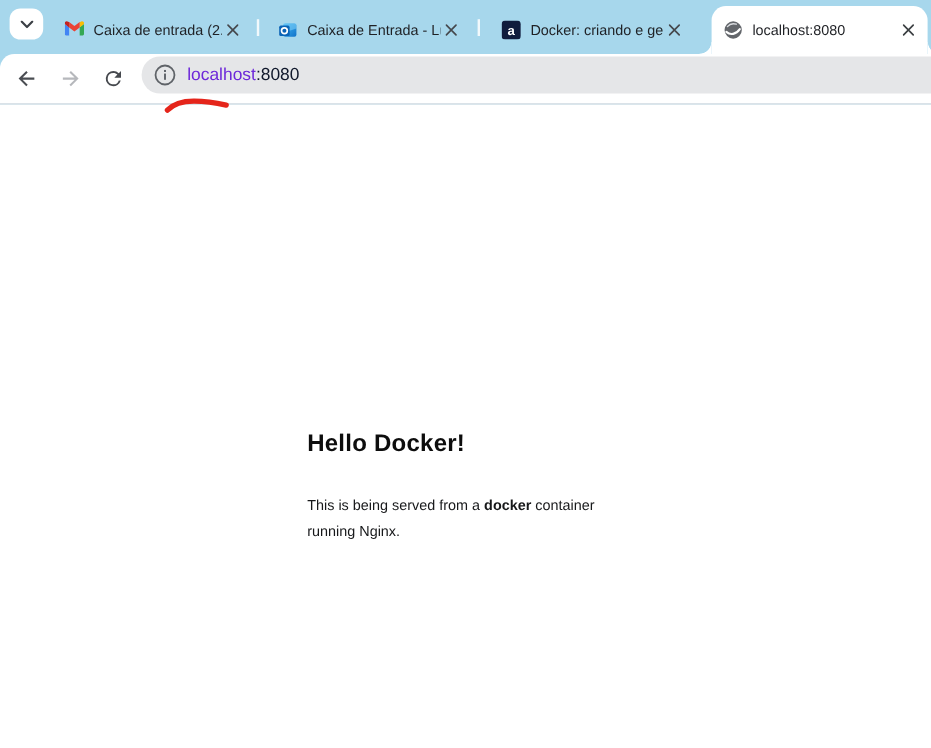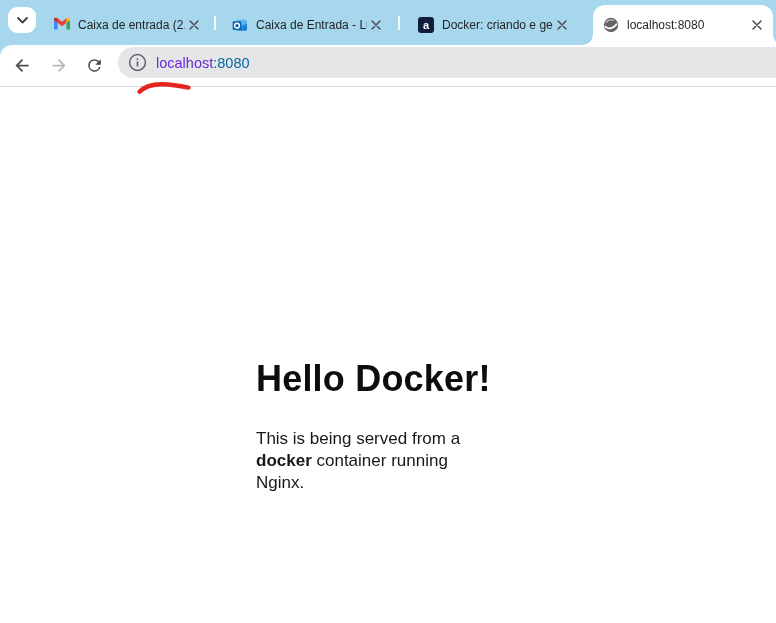--- a/index.html
+++ b/index.html
@@ -92,41 +92,41 @@
     display: flex; align-items: center;
     cursor: text;
   }
   .site-info {
     width: 28px; height: 28px; margin-left: 5px;
     display: flex; align-items: center; justify-content: center;
     border-radius: 50%; cursor: pointer; flex: none;
   }
   .url { font-size: 14.5px; margin-left: 5px; white-space: nowrap; }
   .url .host { color: #6d28d9; }
-  .url .port { color: #0369a1; }
+  .url .port { color: #0f172a; }
 
   .toolbar-border { height: 1px; background: #d8dadc; }
 
   
   .annotation-marker {
     position: absolute; left: 136px; top: 80px;
     width: 56px; height: 15px; pointer-events: none; z-index: 5;
   }
 
   
   .viewport { background: #ffffff; height: 536px; }
   .content { width: 264px; margin: 0 auto; padding-top: 272px; }
   .content h1 {
     margin: 0 0 29px 0;
-    font-size: 36px; line-height: 1.1; font-weight: bold;
+    font-size: 20px; line-height: 1.1; font-weight: bold;
     color: #0d0d0d; letter-spacing: 0.2px;
   }
   .content p {
     margin: 0; width: 242px;
-    font-size: 17px; line-height: 22px; color: #17181a;
+    font-size: 12px; line-height: 22px; color: #17181a;
   }
   .content p b { font-weight: bold; }
 
   svg { display: block; }
 </style>
 </head>
 <body>
 
 <div class="chrome-top">
 

